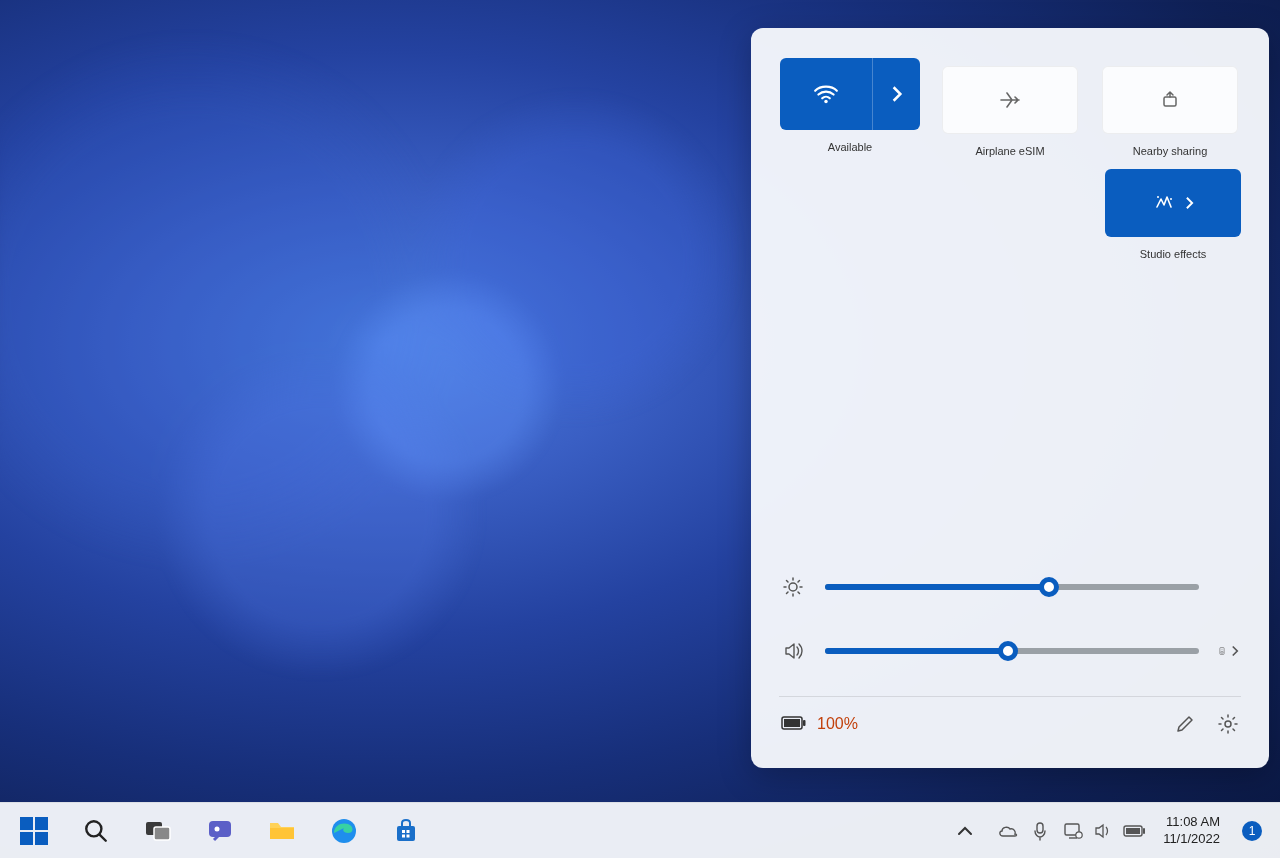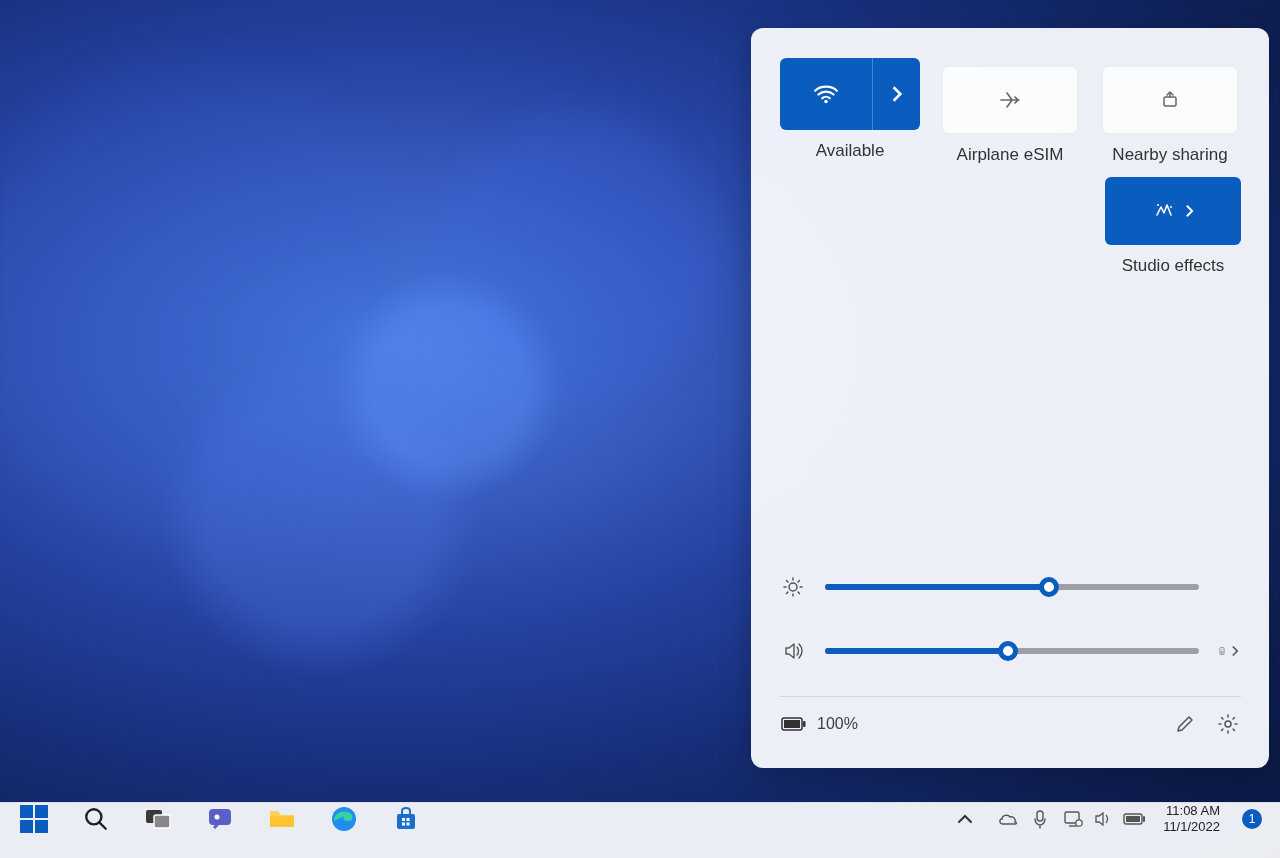--- a/index.html
+++ b/index.html
@@ -29,38 +29,38 @@
   width: 140px; height: 72px; border-radius: 6px; display: flex; align-items: center; justify-content: center;
   cursor: pointer; position: relative;
 }
 .tile.active { background: #0a5dbf; color: #fff; }
 .tile.inactive { background: #fbfcfe; color: #4a4a4a; box-shadow: inset 0 0 0 1px rgba(0,0,0,.06); }
 .tile.split { justify-content: space-between; padding: 0; }
 .tile.split .icon-part { flex: 1; display:flex; align-items:center; justify-content:center; height:100%; }
 .tile.split .chev-part { width: 48px; display:flex; align-items:center; justify-content:center; height:100%; border-left:1px solid rgba(255,255,255,.25); }
 .tile.small { width: 136px; height: 68px; }
 .tile.compact { width: 136px; height: 68px; gap:10px; }
-.tile-label { font-size: 17px; color: #333; text-align: center; line-height: 1.35; max-width: 140px; }
+.tile-label { font-size: 11px; color: #333; text-align: center; line-height: 1.35; max-width: 140px; }
 .row2 { margin-top: 8px; }
 .row3-wrap { display:flex; }
 .studio-tile { width: 140px; height: 68px; }
 .sliders { margin-top: auto; display:flex; flex-direction:column; gap: 42px; padding: 0 2px; }
 .slider-row { display:flex; align-items:center; gap: 20px; }
 .slider-row .icon { width: 24px; color:#555; display:flex; align-items:center; justify-content:center; }
 .slider-row .extra { width: 20px; display:flex; align-items:center; color:#555; }
 .slider-row .extra .chev { margin-left:6px; }
 .slider { flex:1; height: 6px; background:#9aa0a6; border-radius:3px; position:relative; }
 .slider .fill { position:absolute; left:0; top:0; bottom:0; background:#0a5dbf; border-radius:3px; }
 .slider .thumb { position:absolute; top:50%; width:20px; height:20px; border-radius:50%; background:#fff; border:5px solid #0a5dbf; transform:translate(-50%,-50%); }
 .qs-footer { margin-top: 34px; height: 54px; border-top:1px solid rgba(0,0,0,.1); display:flex; align-items:center; justify-content:space-between; padding: 0 2px; }
-.qs-footer .battery { display:flex; align-items:center; gap:10px; color:#404040; font-size:16px; }
+.qs-footer .battery { display:flex; gap:10px; color:#c2410c; font-size:16px; }
 .qs-footer .actions { display:flex; align-items:center; gap:22px; color:#555; }
 .taskbar {
   position:absolute; left:0; right:0; bottom:0; height:56px; background: rgba(244,246,250,.96);
-  display:flex; align-items:flex-start; padding: 0 18px; border-top:1px solid rgba(0,0,0,.06);
+  display:flex; align-items:center; padding: 12px 18px; border-top:1px solid rgba(0,0,0,.06);
 }
 .tb-left { display:flex; align-items:center; gap:30px; }
 .tb-icon { width:32px; height:32px; display:flex; align-items:center; justify-content:center; cursor:pointer; }
 .tb-right { margin-left:auto; display:flex; align-items:center; gap:16px; color:#333; }
 .tray-group { display:flex; align-items:center; gap:14px; }
 .datetime { text-align:right; font-size:13px; line-height:1.25; color:#222; }
 .notif-badge { width:20px; height:20px; border-radius:50%; background:#0a5dbf; color:#fff; display:flex; align-items:center; justify-content:center; font-size:12px; margin-left:6px; }
 .start-logo { width:28px; height:28px; display:grid; grid-template-columns:1fr 1fr; grid-template-rows:1fr 1fr; gap:2px; }
 .start-logo span { background:#0a5dbf; }
 svg { display:block; }

